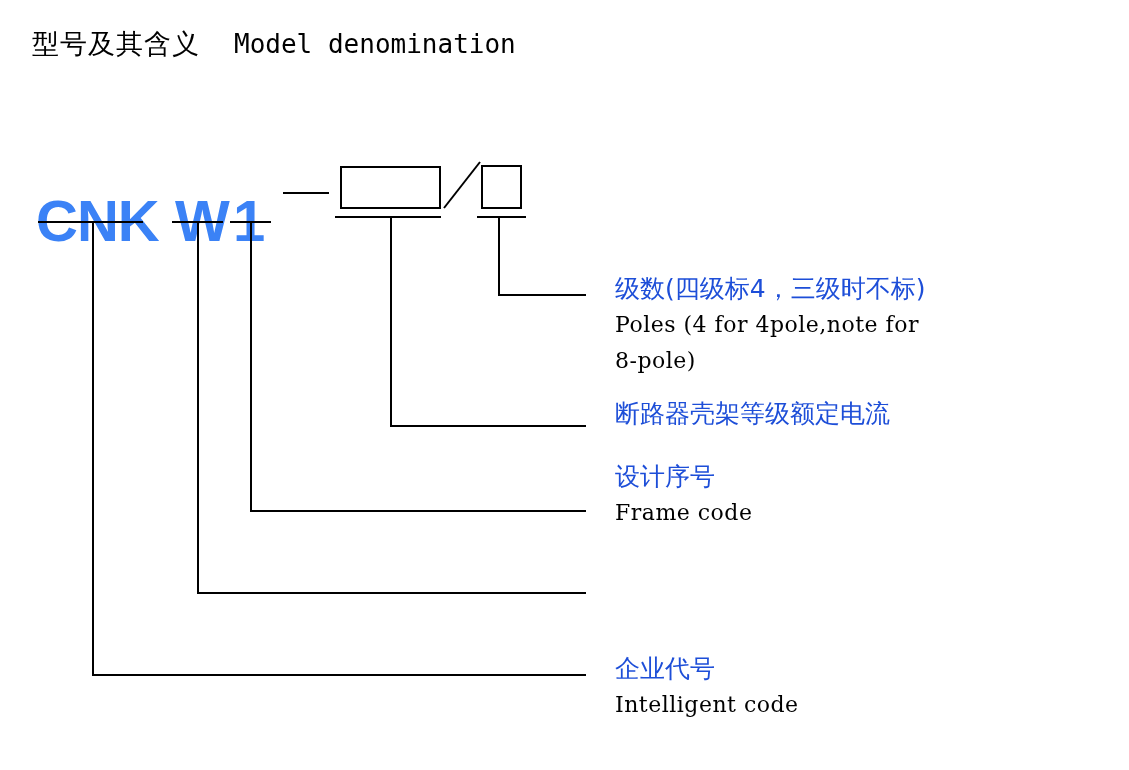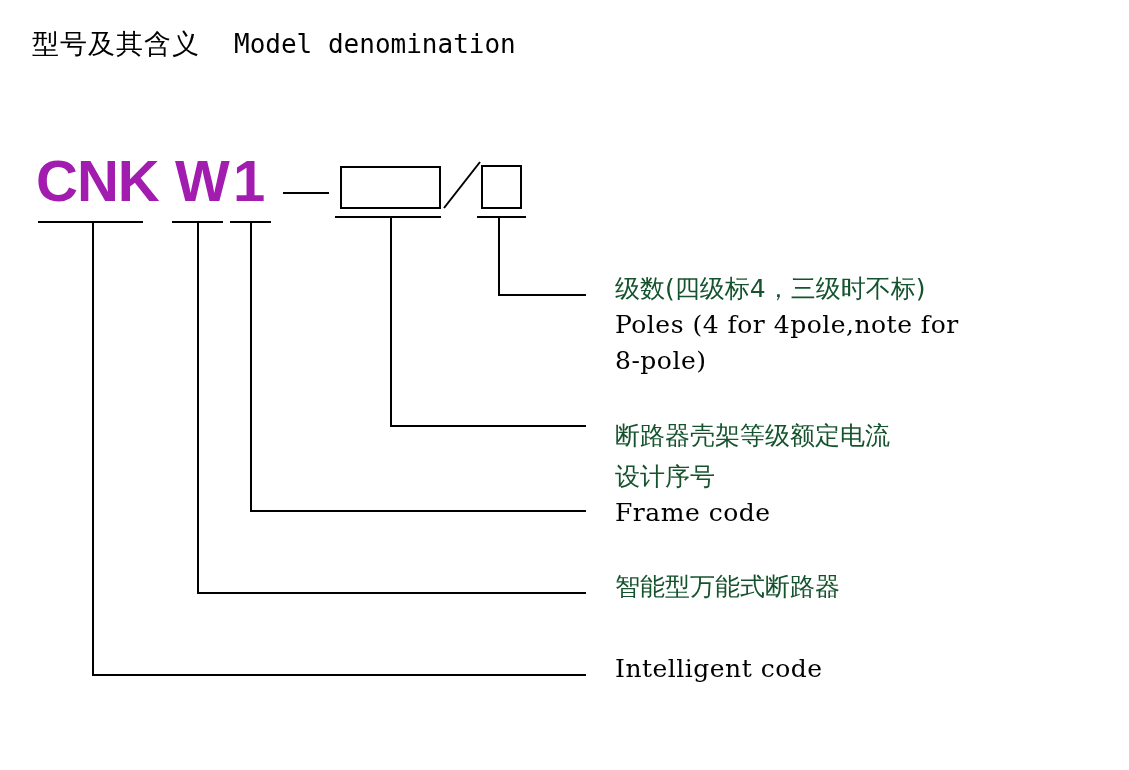--- a/index.html
+++ b/index.html
@@ -39,22 +39,23 @@
     margin-left: 34px;
   }
 
   
   .code-text {
     position: absolute;
     font-family: "Liberation Sans", sans-serif;
     font-weight: bold;
     font-size: 58px;
     line-height: 58px;
-    color: #a21caf;
+    color: #3b82f6;
     white-space: nowrap;
+    margin-top: 40px;
   }
   #code-cnk { left: 36px;  top: 152px; letter-spacing: -1px; }
   #code-w   { left: 175px; top: 152px; }
   #code-1   { left: 233px; top: 152px; }
 
   
   .code-box {
     position: absolute;
     border: 2px solid #000;
     background: #fff;
@@ -124,32 +125,32 @@
   
   .callout {
     position: absolute;
     left: 615px;
     white-space: nowrap;
   }
   .callout .cn-line {
     font-family: "DejaVu Sans", sans-serif;
     font-size: 25px;
     line-height: 36px;
-    color: #14532d;
+    color: #1d4ed8;
   }
   .callout .en-line {
     font-family: "DejaVu Serif", serif;
-    font-size: 25px;
+    font-size: 22px;
     line-height: 36px;
     letter-spacing: 0.5px;
     color: #000;
   }
 
   #callout-poles   { top: 271px; }
-  #callout-frame   { top: 418px; }
+  #callout-frame   { top: 396px; }
   #callout-design  { top: 459px; }
   #callout-breaker { top: 569px; }
   #callout-ent     { top: 651px; }
 </style>
 </head>
 <body>
 
 <div id="page">
 
   <div id="heading">
@@ -200,20 +201,20 @@
   <div class="callout" id="callout-frame">
     <div class="cn-line">断路器壳架等级额定电流</div>
   </div>
 
   <div class="callout" id="callout-design">
     <div class="cn-line">设计序号</div>
     <div class="en-line">Frame code</div>
   </div>
 
   <div class="callout" id="callout-breaker">
-    <div class="cn-line">智能型万能式断路器</div>
   </div>
 
   <div class="callout" id="callout-ent">
+    <div class="cn-line">企业代号</div>
     <div class="en-line">Intelligent code</div>
   </div>
 
 </div>
 
 </body></html>

